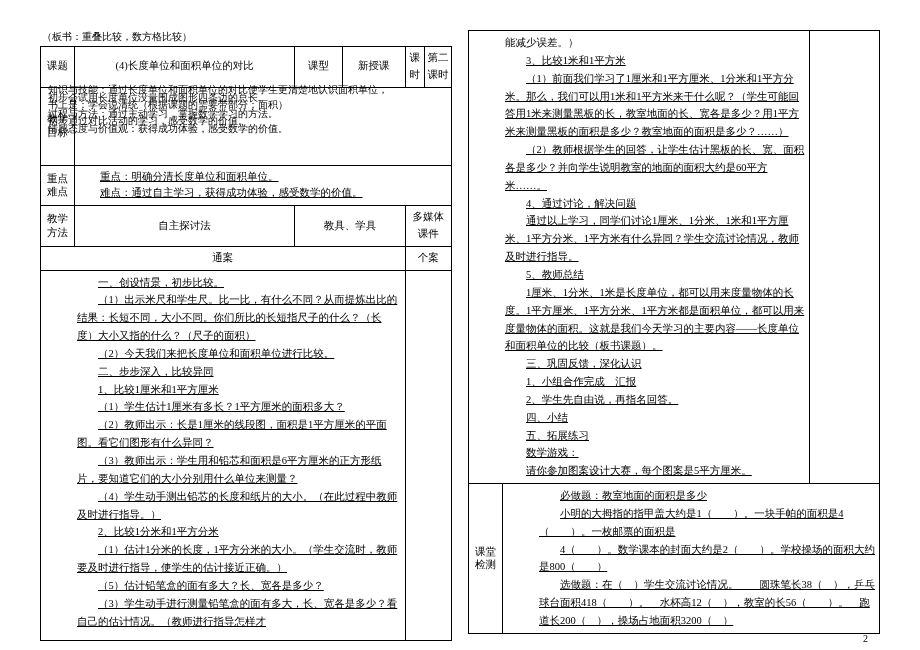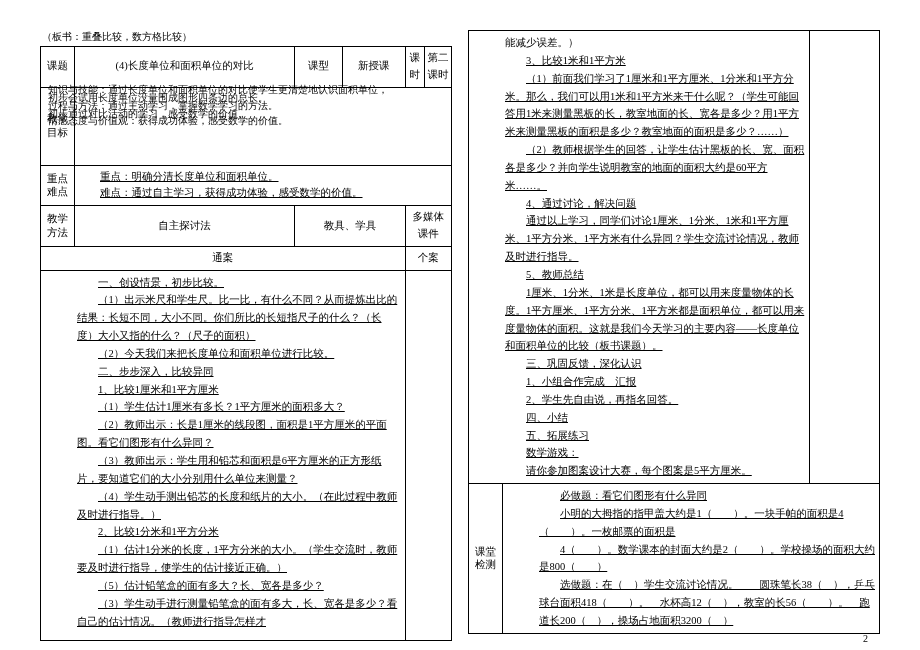--- a/index.html
+++ b/index.html
@@ -144,32 +144,33 @@
               <div class="indent1">四、小结</div>
               <div class="indent1">五、拓展练习</div>
               <div class="indent1">数学游戏：</div>
               <div class="indent1">请你参加图案设计大赛，每个图案是5平方厘米。</div>
             </td>
         <td style="width:70px"></td>
       </tr>
       <tr>
         <td class="label-cell" style="width:34px">课堂检测</td>
         <td colspan="2" class="content-cell" id="test-cell">
-              <div class="indent1">必做题：看它们图形有什么异同</div>
+              <div class="indent1">必做题：教室地面的面积是多少</div>
               <div class="indent1">小明的大拇指的指甲盖大约是1（　　）。一块手帕的面积是4（　　）。一枚邮票的面积是</div>
               <div class="indent1">4（　　）。数学课本的封面大约是2（　　）。学校操场的面积大约是800（　　）</div>
               <div class="indent1">选做题：在（　）学生交流讨论情况。　　圆珠笔长38（　），乒乓球台面积418（　　）。　水杯高12（　），教室的长56（　　）。　跑道长200（　），操场占地面积3200（　）</div>
             </td>
       </tr>
     </tbody>
       </table>
   </div>
 </div>
 
 <div class="overlap">
   <span>知识与技能：通过长度单位和面积单位的对比使学生更清楚地认识面积单位，</span>
   <span style="margin-top:-8px">初步会试用长度单位没量围成图形四条边的总长。</span>
+  <span style="margin-top:-8px">书上是：学会说清统（根据课题的需要带部分；面积）</span>
   <span style="margin-top:-7px">过程与方法：通过主动学习，掌握数学学习的方法。</span>
   <span style="margin-top:-8px">初步通过对比活动的学习，感受数学的价值。</span>
   <span style="margin-top:-8px">情感态度与价值观：获得成功体验，感受数学的价值。</span>
 </div>
 
 <div class="page-num">2</div>
 
 </body></html>

